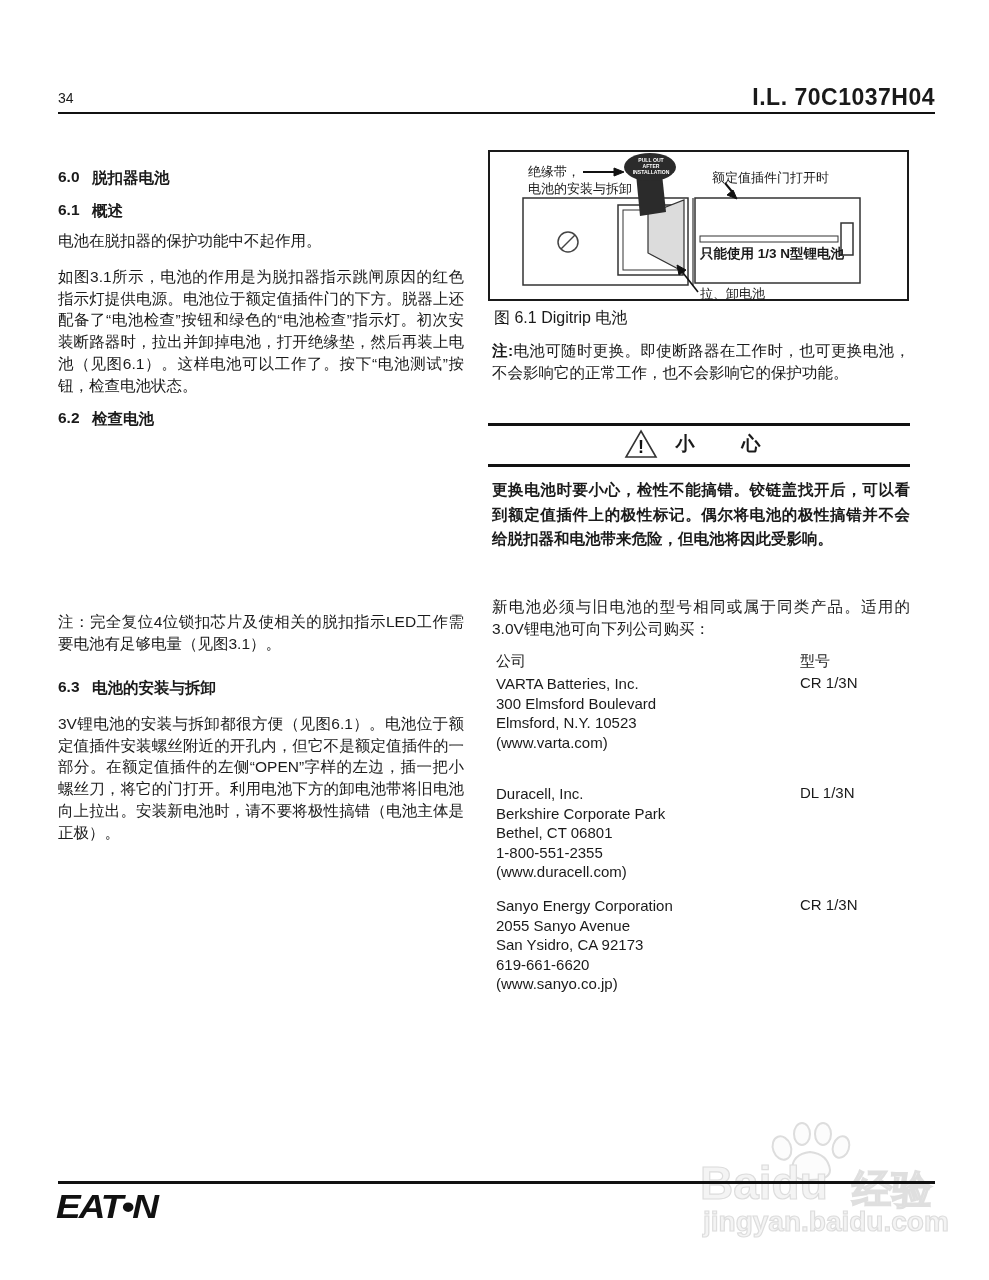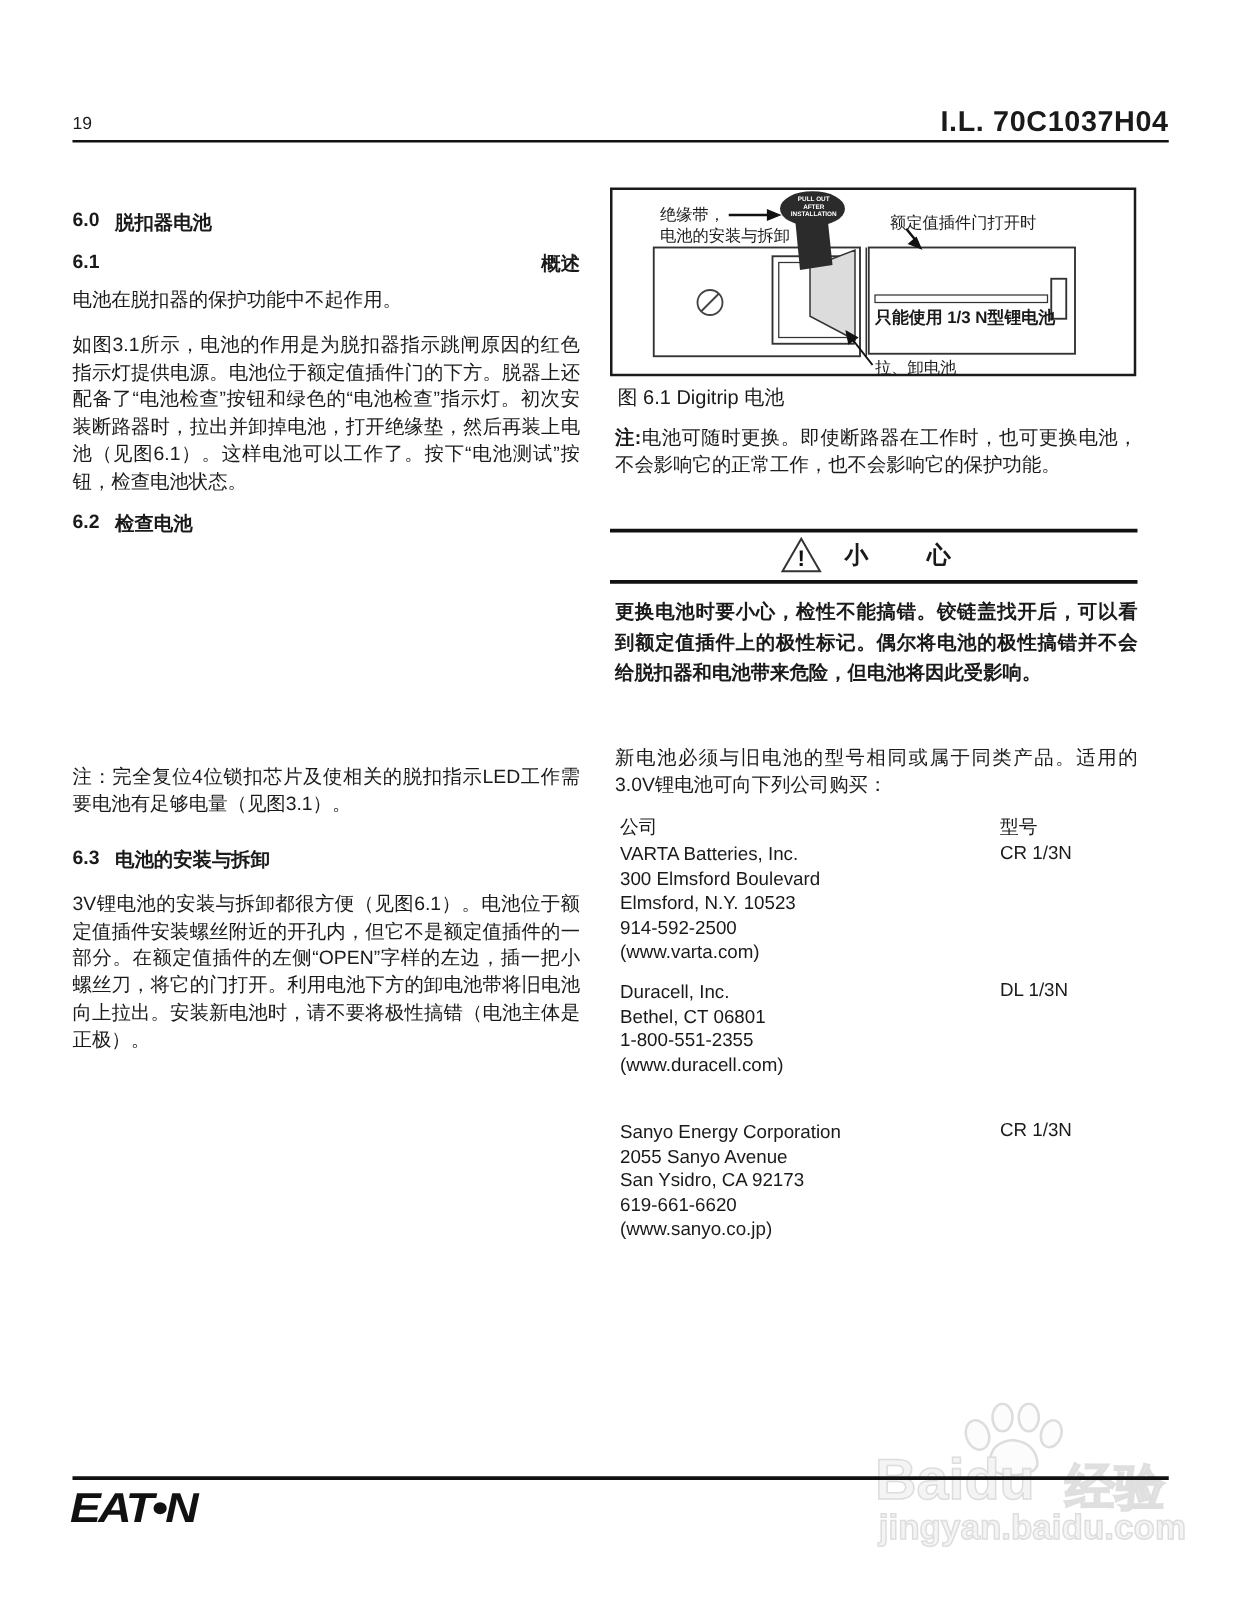--- a/index.html
+++ b/index.html
@@ -60,29 +60,29 @@
         <ellipse cx="55" cy="12" rx="8" ry="11"></ellipse>
         <ellipse cx="73" cy="25" rx="8" ry="11" transform="rotate(18 73 25)"></ellipse>
         <path d="M24 48 Q24 32 42 30 Q60 32 62 48 Q62 58 42 58 Q24 58 24 48 Z"></path>
       </g>
     </svg>
     <div class="wm wm-baidu abs">Baidu</div>
     <div class="wm wm-cn abs">经验</div>
     <div class="wm wm-url abs">jingyan.baidu.com</div>
   </div>
 
-  <div class="page-num">19</div>
+  <div class="page-num">34</div>
   <div class="doc-id">I.L. 70C1037H04</div>
   <div class="rule-header"></div>
 
   <div class="abs left-block h-sec" style="top:168px;">
     <span class="num">6.0</span>
     <span>脱扣器电池</span>
   </div>
-  <div class="abs left-block h-sec" style="top:201px;justify-content:space-between;">
+  <div class="abs left-block h-sec" style="top:201px;">
     <span class="num">6.1</span>
     <span>概述</span>
   </div>
   <div class="abs left-block body-p" style="top:230px;">电池在脱扣器的保护功能中不起作用。</div>
   <div class="abs left-block body-p" style="top:266px;">如图3.1所示，电池的作用是为脱扣器指示跳闸原因的红色指示灯提供电源。电池位于额定值插件门的下方。脱器上还配备了“电池检查”按钮和绿色的“电池检查”指示灯。初次安装断路器时，拉出并卸掉电池，打开绝缘垫，然后再装上电池（见图6.1）。这样电池可以工作了。按下“电池测试”按钮，检查电池状态。</div>
 
   <div class="abs left-block h-sec" style="top:409px;">
     <span class="num">6.2</span>
     <span>检查电池</span>
   </div>
@@ -165,27 +165,27 @@
 
   <div class="abs right-block body-p" style="top:596px;">新电池必须与旧电池的型号相同或属于同类产品。适用的3.0V锂电池可向下列公司购买：</div>
 
   <div class="sup-head" style="left:496px; top:652px;">公司</div>
   <div class="sup-head" style="left:800px; top:652px;">型号</div>
 
   <div class="sup-block" style="top:674px;">
     <div>VARTA Batteries, Inc.</div>
     <div>300 Elmsford Boulevard</div>
     <div>Elmsford, N.Y. 10523</div>
-    <div>914-592-2500</div>
     <div>(www.varta.com)</div>
   </div>
   <div class="sup-model" style="top:674px;">CR 1/3N</div>
 
   <div class="sup-block" style="top:784px;">
     <div>Duracell, Inc.</div>
+    <div>Berkshire Corporate Park</div>
     <div>Bethel, CT  06801</div>
     <div>1-800-551-2355</div>
     <div>(www.duracell.com)</div>
   </div>
   <div class="sup-model" style="top:784px;">DL 1/3N</div>
 
   <div class="sup-block" style="top:896px;">
     <div>Sanyo Energy Corporation</div>
     <div>2055 Sanyo Avenue</div>
     <div>San Ysidro, CA  92173</div>

